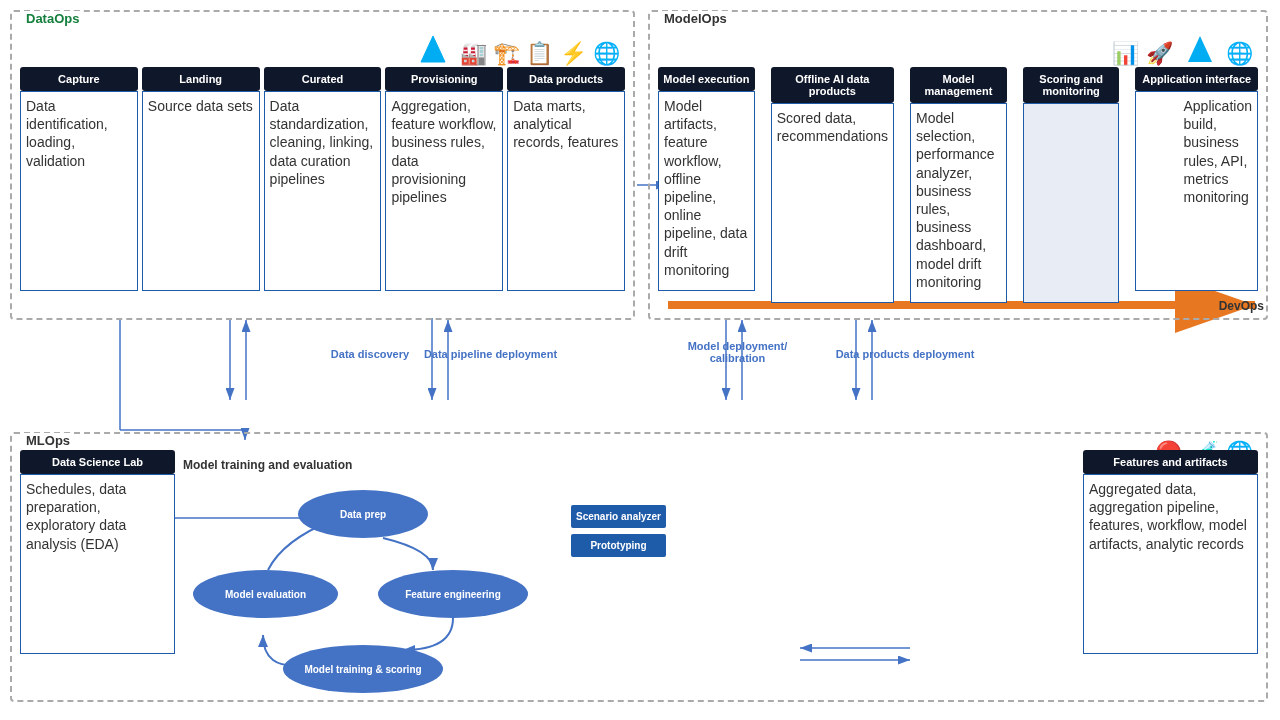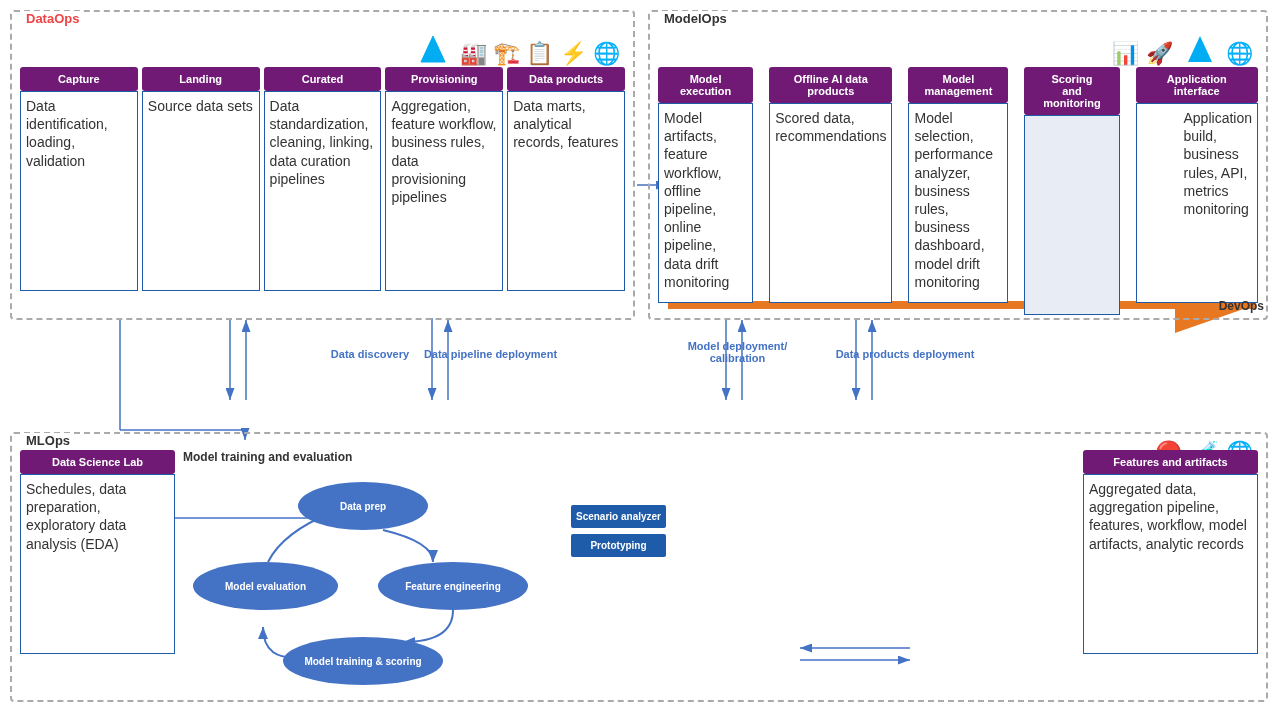--- a/index.html
+++ b/index.html
@@ -28,21 +28,21 @@
       height: 310px;
       border: 2px dashed #aaa;
       border-radius: 4px;
     }
     .dataops-label {
       position: absolute;
       top: -1px;
       left: 10px;
       font-weight: bold;
       font-size: 13px;
-      color: #ef4444;
+      color: #15803d;
       background: #fff;
       padding: 0 4px;
     }
 
     
     .modelops-box {
       position: absolute;
       top: 10px;
       left: 648px;
       width: 620px;
@@ -77,25 +77,25 @@
       left: 10px;
       font-weight: bold;
       font-size: 13px;
       color: #333;
       background: #fff;
       padding: 0 4px;
     }
 
     
     .blue-box {
-      background: #701a75;
+      background: #0f172a;
       color: #fff;
       font-weight: bold;
       text-align: center;
-      padding: 6px 16px;
+      padding: 6px 4px;
       border-radius: 3px;
       font-size: 11px;
     }
 
     
     .content-box {
       border: 1.5px solid #1e5ba8;
       padding: 5px;
       font-size: 14px;
       color: #333;
@@ -364,21 +364,21 @@
       <div style="font-size:22px;">🌐</div>
     </div>
 
     <div class="mlops-inner">
 
       <div style="width:155px;flex-shrink:0;">
         <div class="blue-box">Data Science Lab</div>
         <div class="content-box" style="min-height:180px;">Schedules, data preparation, exploratory data analysis (EDA)</div>
       </div>
 
-      <div style="width:380px;flex-shrink:0;">
+      <div style="width:380px;flex-shrink:0;margin-top:8px;">
         <div style="font-weight:bold;font-size:12px;color:#333;margin-bottom:8px;">Model training and evaluation</div>
 
         <div style="position:relative;height:220px;">
 
           <div class="oval" style="position:absolute;top:10px;left:115px;width:130px;height:48px;">
             <span>Data prep</span>
           </div>
 
           <div class="oval" style="position:absolute;top:90px;left:195px;width:150px;height:48px;">
             <span>Feature engineering</span>

